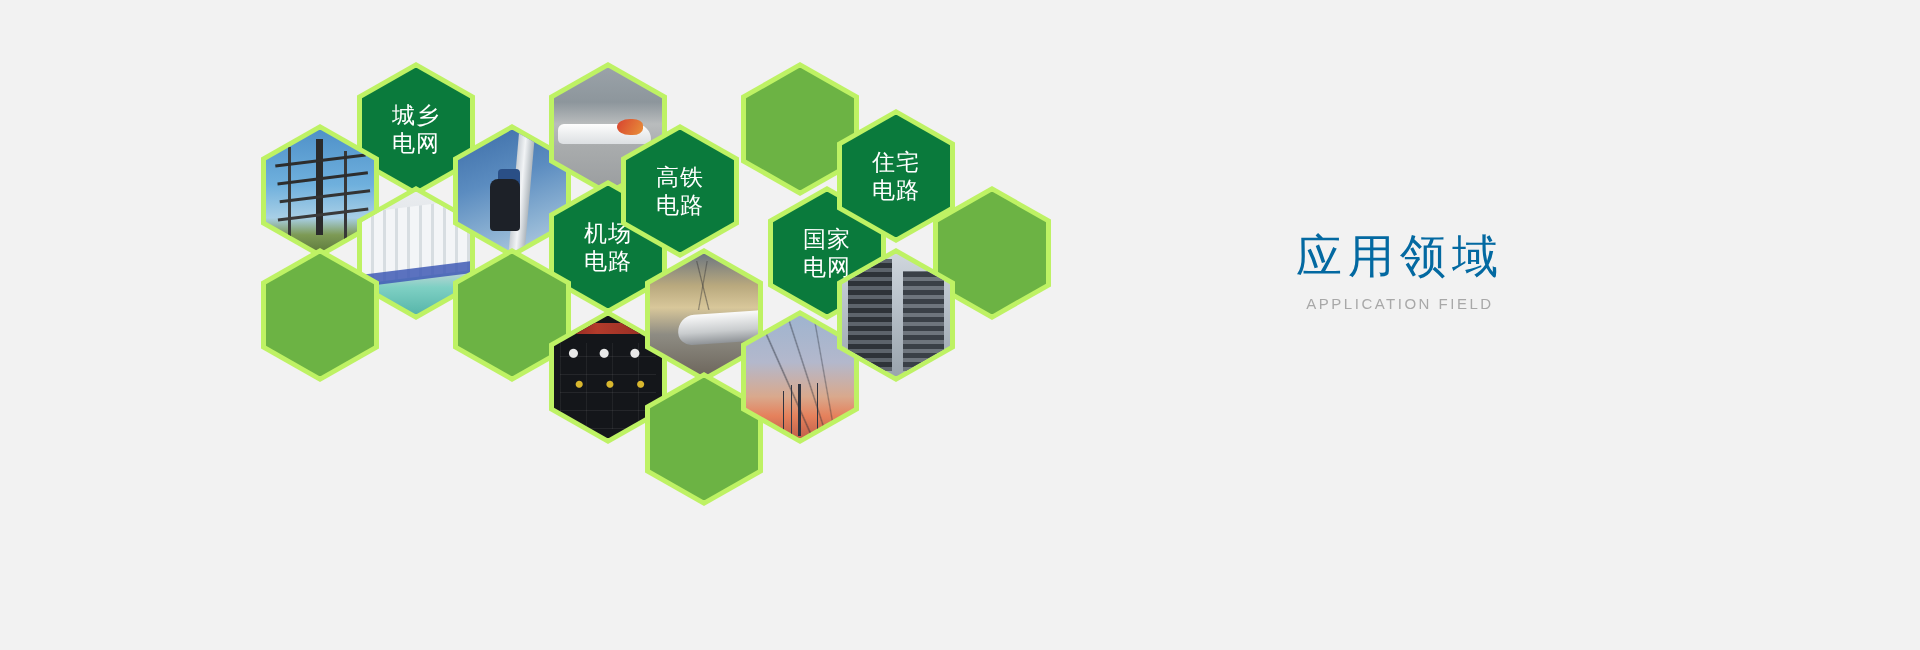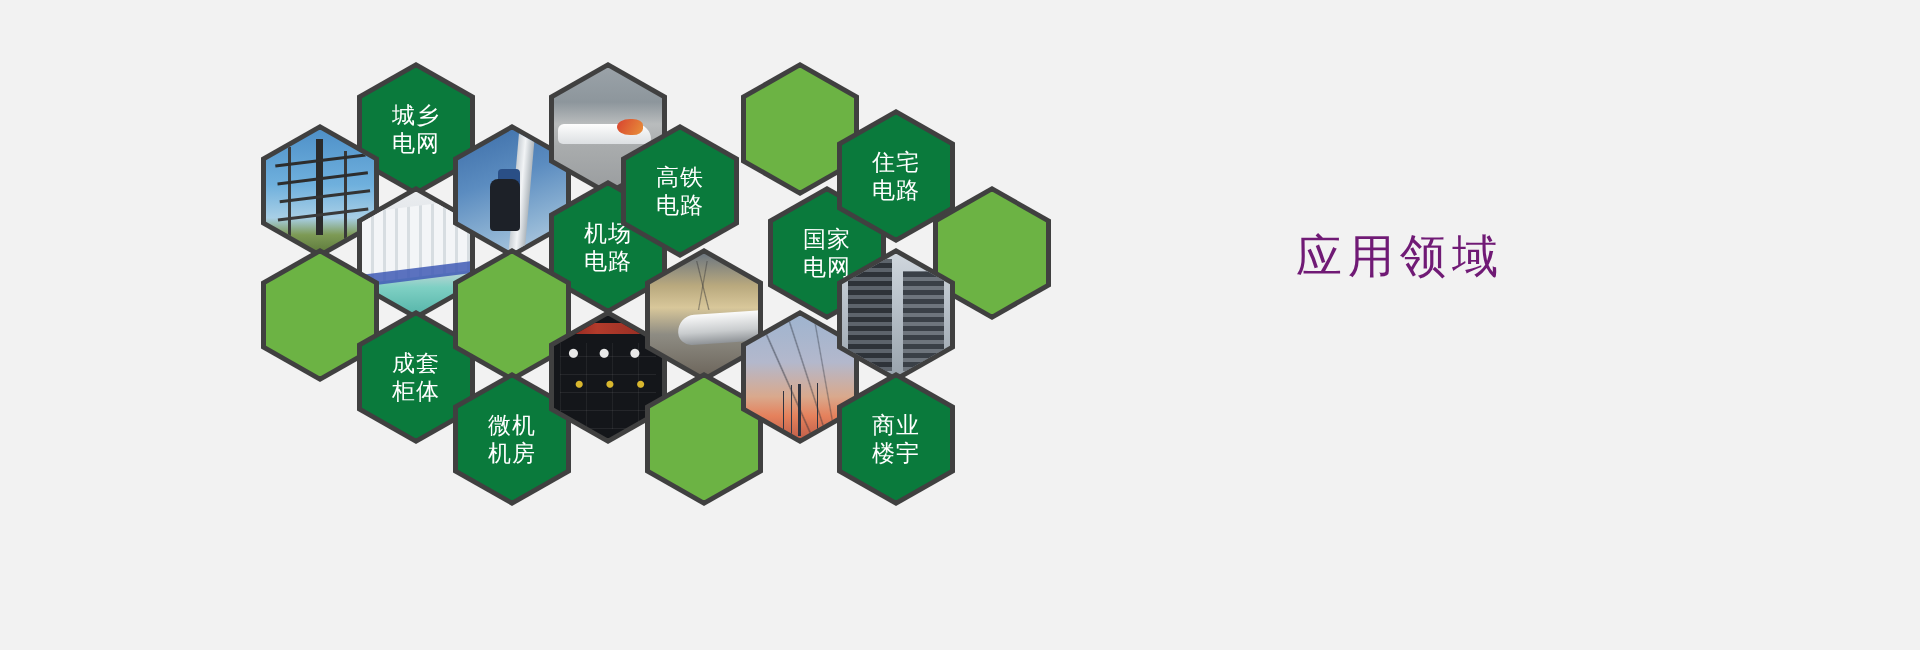--- a/index.html
+++ b/index.html
@@ -28,21 +28,21 @@
     top: 0;
     width: 1120px;
     height: 650px;
   }
   .hex {
     position: absolute;
     width: 118px;
     height: 134px;
     -webkit-clip-path: polygon(50% 0%, 100% 25%, 100% 75%, 50% 100%, 0% 75%, 0% 25%);
     clip-path: polygon(50% 0%, 100% 25%, 100% 75%, 50% 100%, 0% 75%, 0% 25%);
-    background: #404040;           
+    background: #bef264;           
     display: block;
   }
   .hex-inner {
     position: absolute;
     left: 5px;
     top: 5.6px;
     width: 108px;
     height: 122.8px;
     -webkit-clip-path: polygon(50% 0%, 100% 25%, 100% 75%, 50% 100%, 0% 75%, 0% 25%);
     clip-path: polygon(50% 0%, 100% 25%, 100% 75%, 50% 100%, 0% 75%, 0% 25%);
@@ -261,21 +261,21 @@
   #title-block {
     position: absolute;
     left: 1140px;
     top: 228px;
     width: 520px;
     text-align: center;
   }
   #page-title {
     font-size: 46px;
     line-height: 56px;
-    color: #701a75;
+    color: #0369a1;
     letter-spacing: 6px;
     font-family: "DejaVu Sans", "Liberation Sans", sans-serif;
     white-space: nowrap;
   }
   #page-subtitle {
     margin-top: 10px;
     font-size: 15px;
     line-height: 20px;
     color: #a8a8a8;
     letter-spacing: 2.5px;
@@ -340,35 +340,23 @@
           <div class="hex-label">住宅
 电路</div>
         </div>
       </div>
       <div class="hex" style="left: 933px; top: 186px;">
         <div class="hex-inner light"></div>
       </div>
       <div class="hex" style="left: 261px; top: 248px;">
         <div class="hex-inner light"></div>
       </div>
-      <div class="hex" style="left: 357px; top: 310px;">
-        <div class="hex-inner dark">
-          <div class="hex-label">成套
-柜体</div>
-        </div>
-      </div>
       <div class="hex" style="left: 453px; top: 248px;">
         <div class="hex-inner light"></div>
       </div>
-      <div class="hex" style="left: 453px; top: 372px;">
-        <div class="hex-inner dark">
-          <div class="hex-label">微机
-机房</div>
-        </div>
-      </div>
       <div class="hex" style="left: 549px; top: 310px;">
         <div class="hex-inner ">
           <div class="photo ph-panel"></div>
         </div>
       </div>
       <div class="hex" style="left: 645px; top: 248px;">
         <div class="hex-inner ">
           <div class="photo ph-train"></div>
         </div>
       </div>
@@ -376,27 +364,22 @@
         <div class="hex-inner light"></div>
       </div>
       <div class="hex" style="left: 741px; top: 310px;">
         <div class="hex-inner ">
           <div class="photo ph-pylon"></div>
         </div>
       </div>
       <div class="hex" style="left: 837px; top: 248px;">
         <div class="hex-inner ">
           <div class="photo ph-building"></div>
-        </div>
-      </div>
-      <div class="hex" style="left: 837px; top: 372px;">
-        <div class="hex-inner dark">
-          <div class="hex-label">商业
-楼宇</div>
         </div>
       </div>
     </div>
 
   <div id="title-block">
     <div id="page-title">应用领域</div>
+    <div id="page-subtitle">APPLICATION FIELD</div>
   </div>
 
 </div>
 
 </body></html>

